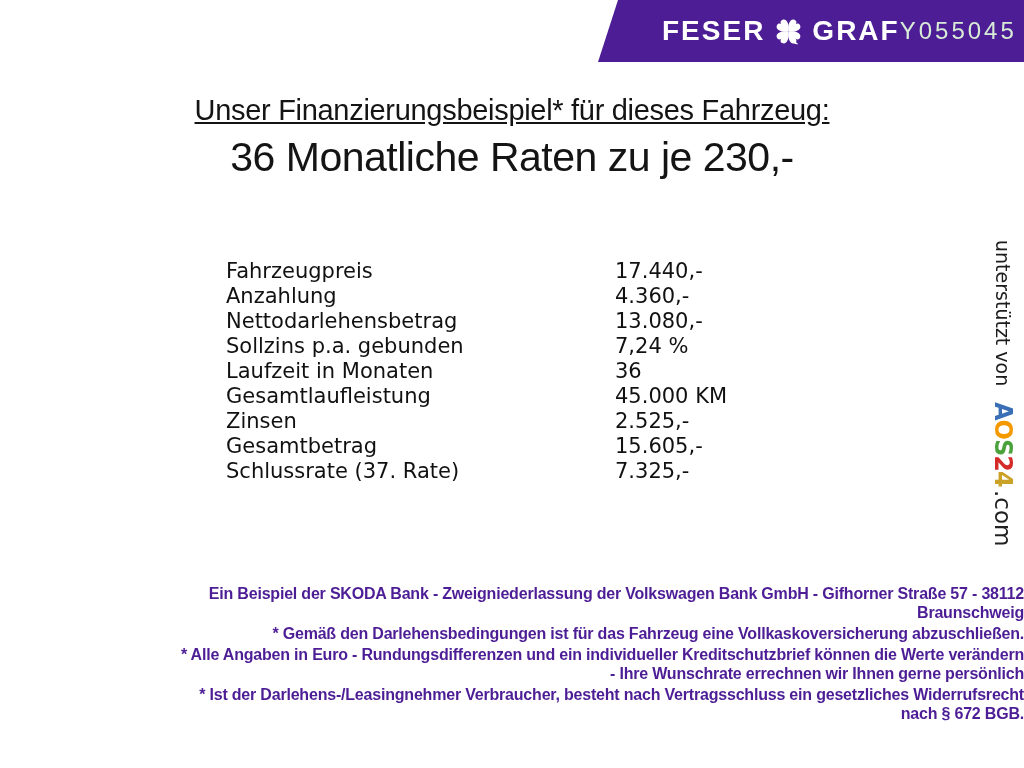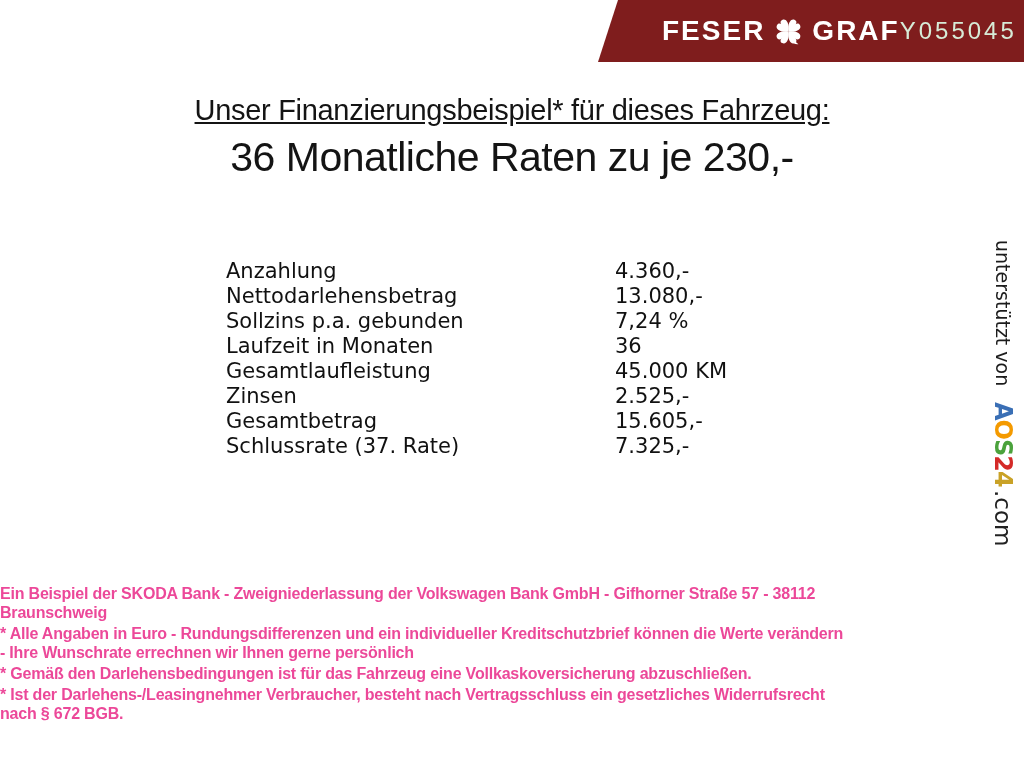--- a/index.html
+++ b/index.html
@@ -98,36 +98,36 @@
   }
   .domain-suffix {
     font-size: 23px;
     color: #222222;
   }
 
   
   .footer {
     position: absolute;
     top: 584px; left: 0; width: 1024px;
-    text-align: left;
+    text-align: right;
     font-weight: 700;
     font-size: 16px;
     line-height: 19px;
     letter-spacing: -0.2px;
-    color: #ec4899;
+    color: #4c1d95;
   }
   .footer .para { margin: 0 0 2px 0; }
   .footer .fline { white-space: nowrap; }
 </style>
 </head>
 <body>
 
 <div>
 
-  <header class="banner" style="background: #7f1d1d;">
+  <header class="banner" style="background: #4c1d95;">
     <div class="brand">
       <span>FESER</span>
       <span class="clover">
         <svg width="33" height="33" viewBox="-20 -20 40 40" aria-hidden="true">
           <g fill="#ffffff">
             <path d="M0 0 C -8 -6 -9.5 -13.5 -4.5 -15.3 C -1.6 -16.3 0 -14 0 -11.8 C 0 -14 1.6 -16.3 4.5 -15.3 C 9.5 -13.5 8 -6 0 0 Z" transform="rotate(45)"></path>
             <path d="M0 0 C -8 -6 -9.5 -13.5 -4.5 -15.3 C -1.6 -16.3 0 -14 0 -11.8 C 0 -14 1.6 -16.3 4.5 -15.3 C 9.5 -13.5 8 -6 0 0 Z" transform="rotate(135)"></path>
             <path d="M0 0 C -8 -6 -9.5 -13.5 -4.5 -15.3 C -1.6 -16.3 0 -14 0 -11.8 C 0 -14 1.6 -16.3 4.5 -15.3 C 9.5 -13.5 8 -6 0 0 Z" transform="rotate(225)"></path>
             <path d="M0 0 C -8 -6 -9.5 -13.5 -4.5 -15.3 C -1.6 -16.3 0 -14 0 -11.8 C 0 -14 1.6 -16.3 4.5 -15.3 C 9.5 -13.5 8 -6 0 0 Z" transform="rotate(315)"></path>
             <path d="M 2 9 Q 5 16 12 15.5 Q 7 12.5 5.5 7.5 Z"></path>
@@ -139,20 +139,24 @@
     <span class="vehicle-id" style="color: rgb(215, 235, 215);">Y055045</span>
   </header>
 
   <section class="title-block">
     <h1 class="title-line1">Unser Finanzierungsbeispiel* für dieses Fahrzeug:</h1>
     <h2 class="title-line2">36 Monatliche Raten zu je 230,-</h2>
   </section>
 
   <section class="finance-table">
     <div class="frow">
+      <span class="flabel">Fahrzeugpreis</span>
+      <span class="fvalue">17.440,-</span>
+    </div>
+    <div class="frow">
       <span class="flabel">Anzahlung</span>
       <span class="fvalue">4.360,-</span>
     </div>
     <div class="frow">
       <span class="flabel">Nettodarlehensbetrag</span>
       <span class="fvalue">13.080,-</span>
     </div>
     <div class="frow">
       <span class="flabel">Sollzins p.a. gebunden</span>
       <span class="fvalue">7,24 %</span>
@@ -182,25 +186,25 @@
   <aside class="vertical-credit">
     <span>unterstützt von </span><span class="aos-logo"><span style="color: rgb(58, 111, 181);">A</span><span style="color: rgb(244, 154, 0);">O</span><span style="color: rgb(75, 162, 60);">S</span><span style="color: rgb(212, 42, 40);">2</span><span style="color: rgb(201, 162, 39);">4</span></span><span class="domain-suffix">.com</span>
   </aside>
 
   <footer class="footer">
     <p class="para">
       <span class="fline">Ein Beispiel der SKODA Bank - Zweigniederlassung der Volkswagen Bank GmbH - Gifhorner Straße 57 - 38112</span><br>
       <span class="fline">Braunschweig</span>
     </p>
     <p class="para">
+      <span class="fline">* Gemäß den Darlehensbedingungen ist für das Fahrzeug eine Vollkaskoversicherung abzuschließen.</span>
+    </p>
+    <p class="para">
       <span class="fline">* Alle Angaben in Euro - Rundungsdifferenzen und ein individueller Kreditschutzbrief können die Werte verändern</span><br>
       <span class="fline">- Ihre Wunschrate errechnen wir Ihnen gerne persönlich</span>
     </p>
     <p class="para">
-      <span class="fline">* Gemäß den Darlehensbedingungen ist für das Fahrzeug eine Vollkaskoversicherung abzuschließen.</span>
-    </p>
-    <p class="para">
       <span class="fline">* Ist der Darlehens-/Leasingnehmer Verbraucher, besteht nach Vertragsschluss ein gesetzliches Widerrufsrecht</span><br>
       <span class="fline">nach § 672 BGB.</span>
     </p>
   </footer>
 
 </div>
 
 </body></html>

